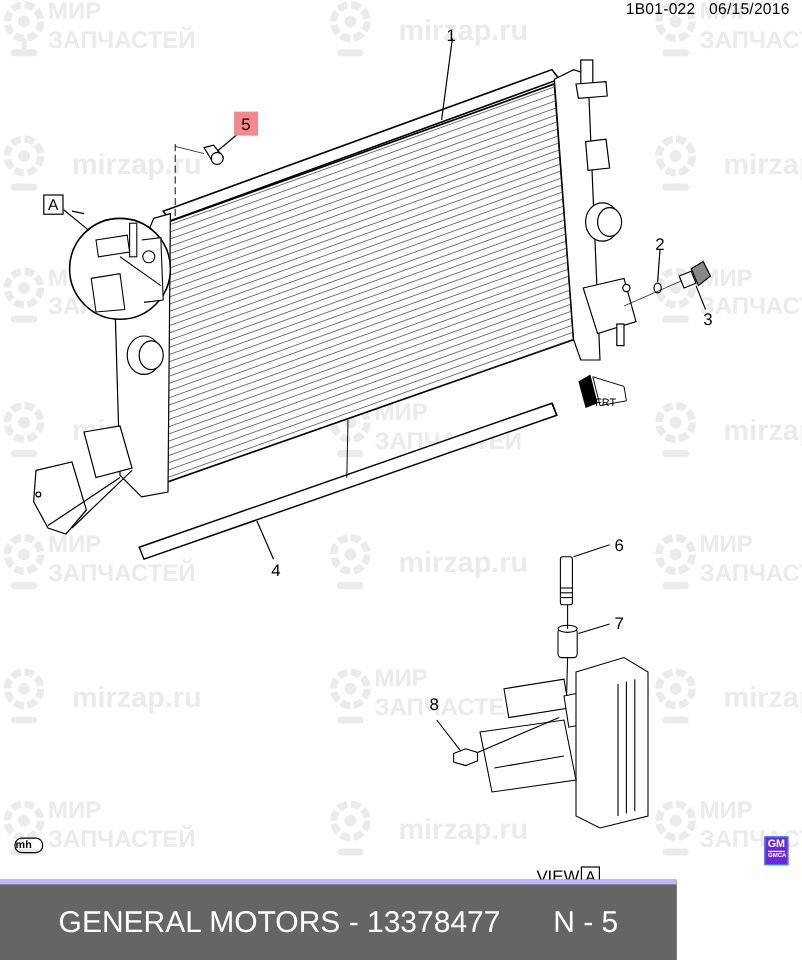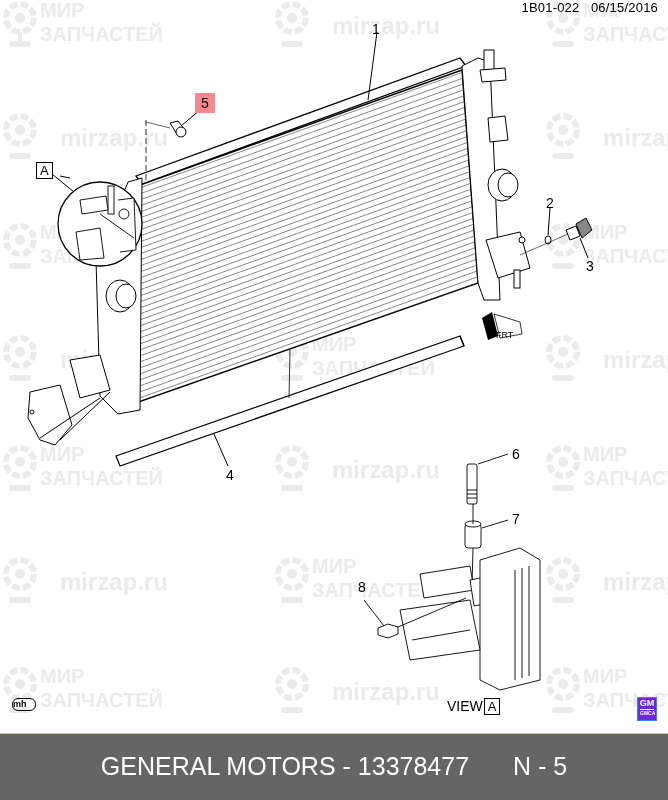--- a/index.html
+++ b/index.html
@@ -7,26 +7,26 @@
   .header-ref { position:absolute; top:0; right:10px; font-size:13px; color:#000; letter-spacing:0.2px; }
   .wm { position:absolute; color:#ebebeb; font-weight:bold; font-family:"Liberation Sans", sans-serif; pointer-events:none; }
   .wm .logo { position:absolute; left:0; top:0; }
   .wm .t1 { position:absolute; left:40px; top:0; font-size:20px; line-height:20px; white-space:nowrap;text-align:right; }
   .wm .t2 { position:absolute; left:40px; top:24px; font-size:20px; line-height:20px; white-space:nowrap; }
   .wm .site { position:absolute; left:60px; top:12px; font-size:24px; white-space:nowrap; }
   .diagram { position:absolute; left:0; top:0; width:668px; height:730px; }
   .callout { position:absolute; font-size:14px; color:#000; line-height:14px; }
   .callout.hl { background:#f4888c; padding:3px 6px; }
   .boxlabel { position:absolute; border:1px solid #000; font-size:13px; line-height:13px; padding:1px 3px; background:#fff; }
-  .viewlabel { position:absolute; font-size:14px; left:447px; top:698px; }
+  .viewlabel { position:absolute; font-size:14px; left:447px; top:722px; }
   .viewlabel .bx { border:1px solid #000; padding:0 3px; margin-left:1px; font-size:13px; }
   .mh { position:absolute; left:12px; top:698px; width:22px; height:11px; border:1.5px solid #000; border-radius:6px; font-size:9px; line-height:10px; text-align:left; font-weight:bold; }
   .gm { position:absolute; left:637px; top:697px; width:18px; height:22px; background:#6d28d9; color:#fff; font-size:9px; font-weight:bold; text-align:center; line-height:10px; border:1px solid #3b82f6; }
   .gm .sub { display:block; font-size:5px; line-height:6px; border-top:1px solid #fff; margin:1px 2px 0; }
-  .footer { position:absolute; left:0; top:733px; width:668px; height:67px; background:#656565; border-top:1px solid #c4b5fd; box-sizing:border-box; color:#fff; font-size:25px; text-align:center; line-height:64px; }
+  .footer { position:absolute; left:0; top:733px; width:564px; height:67px; background:#656565; border-top:4px solid #c4b5fd; box-sizing:border-box; color:#fff; font-size:25px; text-align:center; line-height:64px; }
   .footer .gap { display:inline-block; width:30px; }
 </style>
 </head>
 <body>
 
 <div>
 
   <div class="wm" style="left:0;top:0;">
     <svg class="logo" width="40" height="52" viewBox="0 0 40 52">
         <circle cx="20" cy="18" r="14" fill="none" stroke="#ebebeb" stroke-width="6" stroke-dasharray="8 3"></circle>

